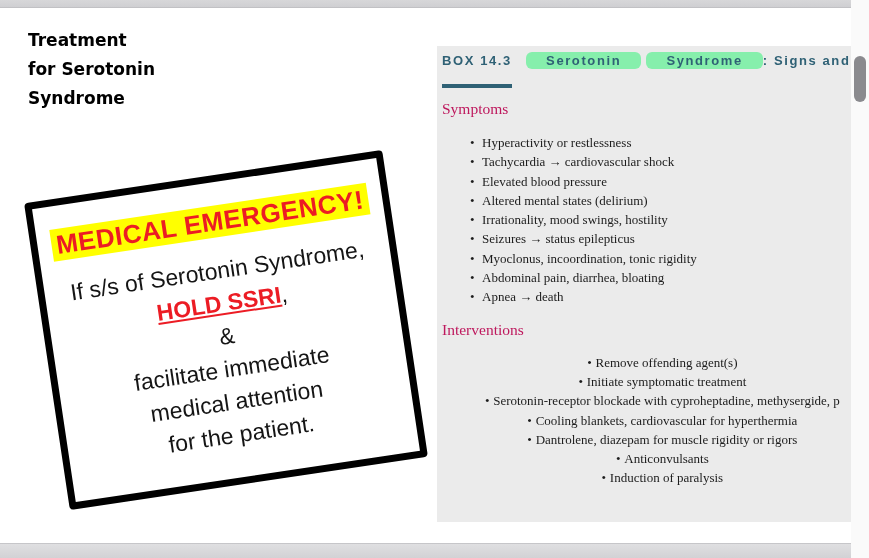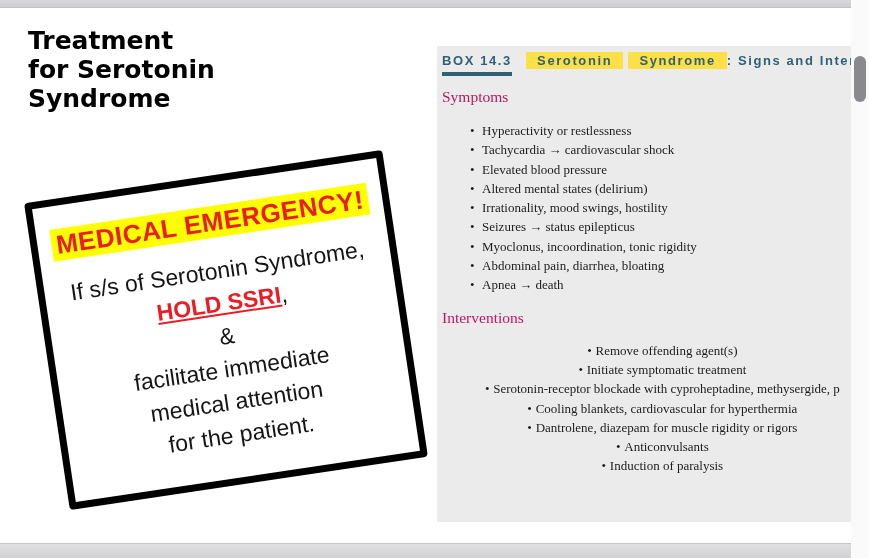--- a/index.html
+++ b/index.html
@@ -38,21 +38,21 @@
     width: 12px; height: 46px;
     border-radius: 7px;
     background: #8a8a8e;
   }
 
   
   .title {
     position: absolute; left: 28px; top: 26px;
     font-family: "DejaVu Sans", sans-serif;
     font-weight: bold;
-    font-size: 25px;
+    font-size: 17px;
     line-height: 29px;
     color: #000000;
   }
 
   
   .emergency-box {
     position: absolute; left: 45px; top: 175px;
     width: 362px; height: 310px;
     background: #ffffff;
     border: 7px solid #000000;
@@ -91,25 +91,25 @@
   }
   .tb-header {
     white-space: nowrap;
     font-weight: bold;
     font-size: 13px;
     letter-spacing: 1.6px;
     color: #2f6175;
   }
   .tb-label {
     display: inline-block;
-    padding-bottom: 4px;
+    padding-bottom: 16px;
     border-bottom: 4px solid #2f6175;
   }
   .tb-title { margin-left: 9px; }
-  .hl-teal { background: #fde047; padding: 1px 11px; }
+  .hl-teal { background: #86efac; padding: 1px 20px; border-radius: 6px; }
 
   .tb-heading {
     font-family: "Liberation Serif", serif;
     font-weight: normal;
     font-size: 15.5px;
     line-height: 19px;
     color: #be185d;
     margin: 11px 0 0 0;
   }
   .tb-heading.second { margin-top: 13px; }

